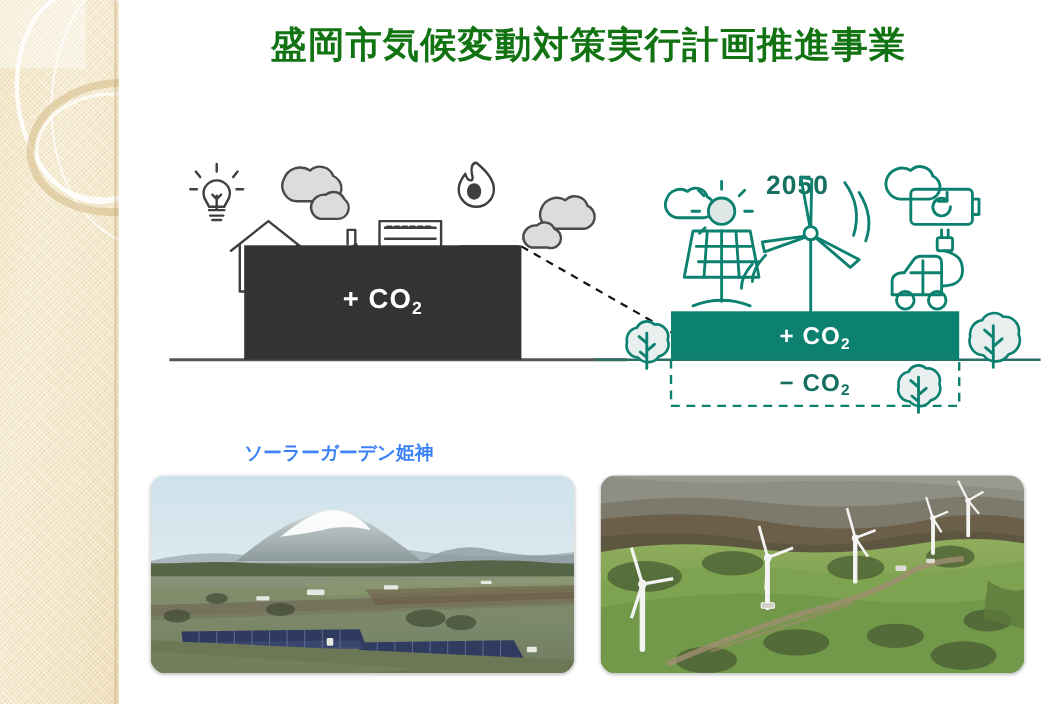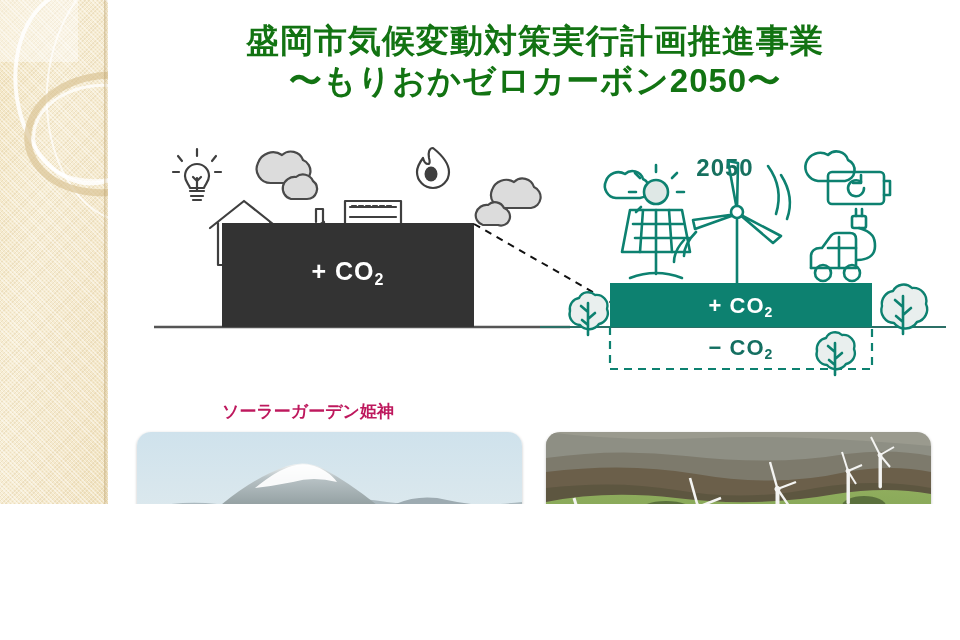--- a/index.html
+++ b/index.html
@@ -1,20 +1,20 @@
 <!DOCTYPE html>
 <html><head>
 <meta charset="utf-8">
 <style>
   html,body{margin:0;padding:0;}
   body{
     width:960px;height:640px;overflow:hidden;background:#ffffff;
     font-family:"Liberation Sans","DejaVu Sans",sans-serif;
   }
-  #slide{position:relative;width:960px;height:504px;background:#fff;overflow:hidden;}
+  #slide{position:relative;width:960px;height:640px;background:#fff;overflow:hidden;}
 
   
   .band{position:absolute;left:0;top:0;width:108px;height:640px;overflow:hidden;
         background:linear-gradient(100deg,#f3e6c4 0%,#f7eed6 35%,#f4e8cb 70%,#efe0ba 100%);}
   .band-tex{position:absolute;inset:0;
         background-image:
           repeating-linear-gradient(45deg, rgba(255,255,255,.45) 0 1px, rgba(0,0,0,0) 1px 3px),
           repeating-linear-gradient(-45deg, rgba(214,190,140,.28) 0 1px, rgba(0,0,0,0) 1px 3px);}
   .band-topbox{position:absolute;left:0;top:0;width:78px;height:62px;
         background:rgba(255,255,255,.42);}
@@ -37,21 +37,21 @@
     text-shadow:1px 1px 0 rgba(255,255,255,.9), -1px 0 0 rgba(255,255,255,.55);
   }
   .title-l1{font-size:33px;line-height:38px;}
   .title-l2{font-size:33px;line-height:42px;}
 
   
   .info{position:absolute;left:140px;top:128px;width:810px;height:265px;}
   .info svg{display:block;}
 
   
-  .cap{position:absolute;font-size:17px;font-weight:bold;color:#be185d;white-space:nowrap;
+  .cap{position:absolute;font-size:17px;font-weight:bold;color:#3b82f6;white-space:nowrap;
        text-shadow:1px 1px 0 rgba(255,255,255,.85);}
   .cap-solar{left:222px;top:400px;}
   .cap-wind{left:645px;top:400px;}
 
   
   .photo{position:absolute;width:385px;height:180px;border-radius:14px;overflow:hidden;
          box-shadow:0 1px 3px rgba(0,0,0,.25);}
   .photo-solar{left:137px;top:432px;}
   .photo-wind{left:546px;top:432px;}
   .photo svg{display:block;width:385px;height:180px;}
@@ -66,21 +66,20 @@
     <div class="band-topbox"></div>
     <div class="arcline"></div>
     <div class="ring ring1"></div>
     <div class="ring ring2"></div>
     <div class="ring ring3"></div>
   </div>
   <div class="band-edge"></div>
 
   <div class="title-wrap">
     <div class="title-l1">盛岡市気候変動対策実行計画推進事業</div>
-    <div class="title-l2">〜もりおかゼロカーボン2050〜</div>
   </div>
 
   <div class="info">
     <svg width="810" height="265" viewBox="0 0 810 265" xmlns="http://www.w3.org/2000/svg">
       <defs>
         <style>
           .ln{fill:none;stroke:#3f3f3f;stroke-width:2.2;stroke-linecap:round;stroke-linejoin:round;}
           .lnt{fill:none;stroke:#0d8170;stroke-width:2.6;stroke-linecap:round;stroke-linejoin:round;}
           .gy{fill:#dcdcdc;stroke:#4a4a4a;stroke-width:2.2;stroke-linejoin:round;}
           .gyt{fill:#e9efee;stroke:#0d8170;stroke-width:2.4;stroke-linejoin:round;}

